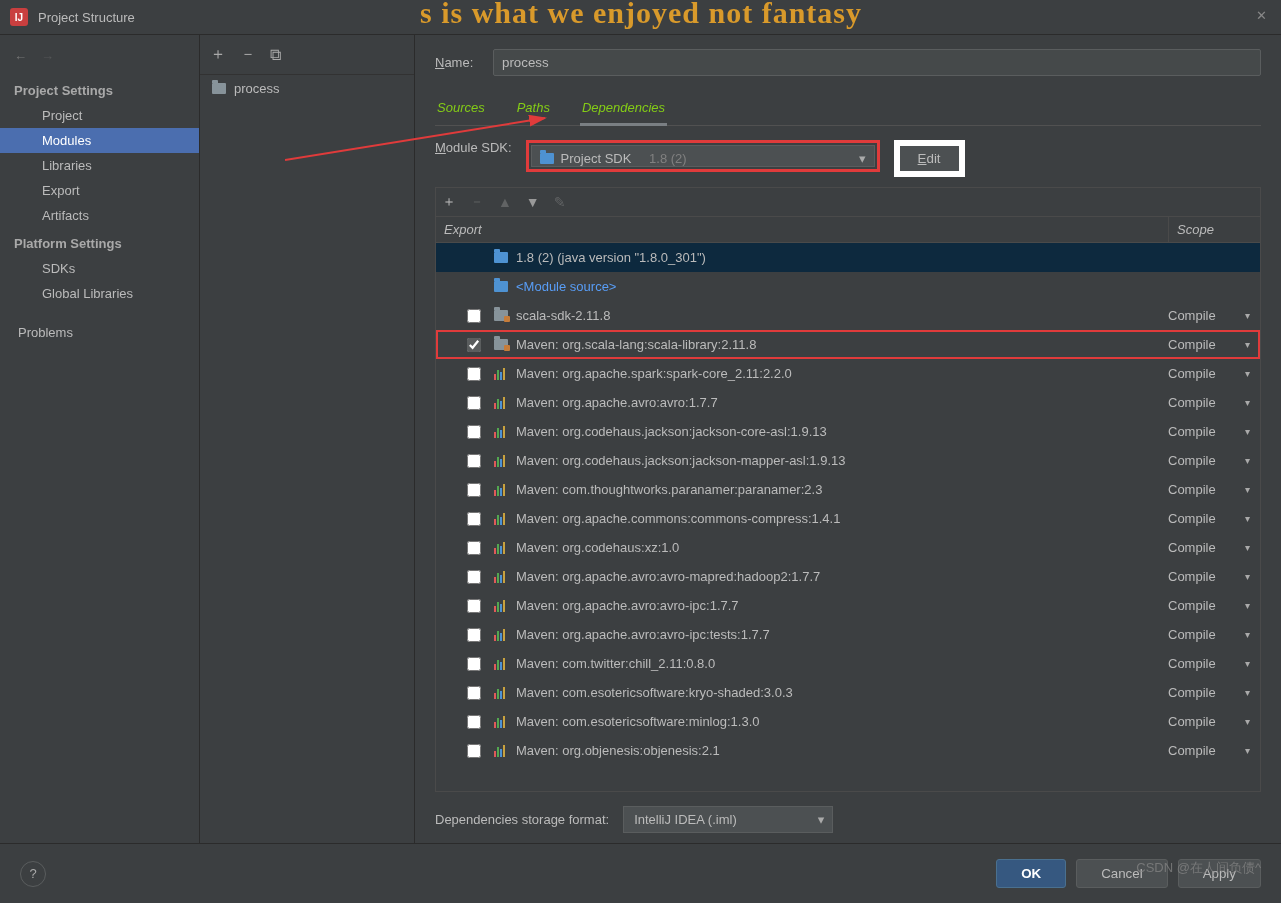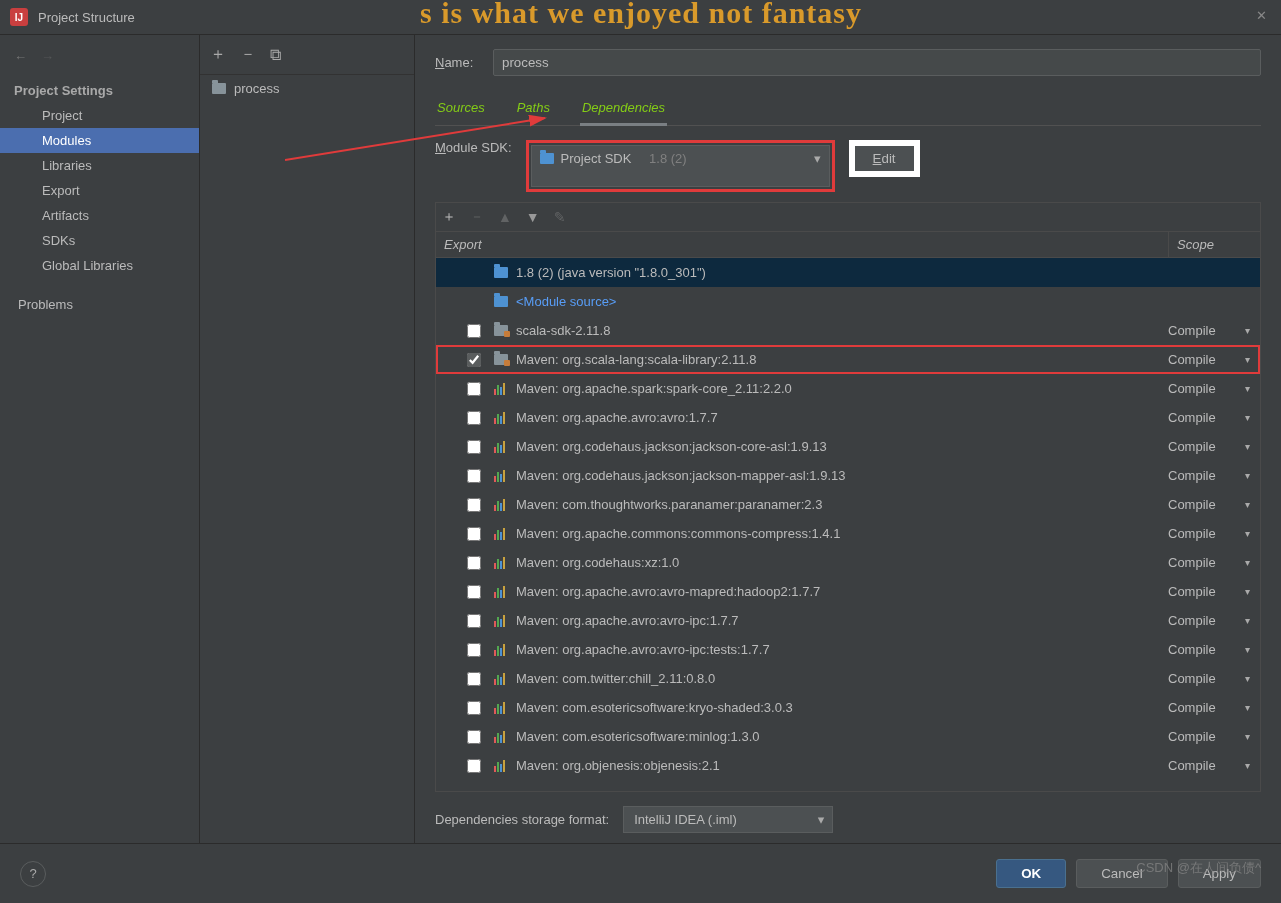--- a/index.html
+++ b/index.html
@@ -38,21 +38,21 @@
 .name-row input { flex: 1; background: #45494a; border: 1px solid #5a5d5e; color: #bbb; padding: 5px 8px; border-radius: 2px; }
 
 .tabs { display: flex; gap: 28px; border-bottom: 1px solid #515151; margin-bottom: 14px; }
 .tab { padding: 6px 2px 8px 2px; cursor: pointer; color:#84cc16;font-style:italic; }
 .tab.active { border-bottom: 3px solid #7a7f83; margin-bottom:-1px; }
 
 .sdk-row { display: flex; align-items: flex-start; gap: 14px; margin-bottom: 10px; position: relative; }
 .sdk-row .lbl { color:#bbb; }
 .sdk-row .lbl .ul { text-decoration: underline; }
 .sdk-sel-box { position: relative; border: 3px solid #e03b3b; padding: 2px; }
-.sdk-select { width: 299px; background: #4c5052; border: 1px solid #5a5d5e; padding: 5px 28px 20px 8px; color: #bbb; position: relative; display:flex; align-items:center; gap:7px; cursor:pointer; }
+.sdk-select { width: 344px; background: #4c5052; border: 1px solid #5a5d5e; padding: 5px 28px 0 8px; color: #bbb; position: relative; display:flex; align-items:center; gap:7px; cursor:pointer; }
 .sdk-select .ver { color: #808080; }
 .sdk-select::after { content:"▾"; position:absolute; right:8px; color:#aaa; }
 .edit-btn { background: #4c5052; border: 6px solid #ffffff; padding: 5px 18px; color: #bbb; cursor:pointer; }
 .edit-btn span { text-decoration: underline; }
 
 .dep-toolbar { display: flex; align-items: center; gap: 14px; padding: 5px 6px; color: #999; border:1px solid #4a4a4a; border-bottom:none; }
 .dep-toolbar span { cursor: pointer; font-size:14px; }
 .dep-toolbar .plus { color:#bbb; }
 
 .dep-table { flex: 1; border: 1px solid #4a4a4a; overflow-y: auto; background:#3c3f41; }
@@ -111,20 +111,21 @@
     <div class="nav-arrows">
       <span>←</span>
       <span style="opacity:.4">→</span>
     </div>
     <div class="section-head">Project Settings</div>
     <div class="nav-item">Project</div>
     <div class="nav-item selected">Modules</div>
     <div class="nav-item">Libraries</div>
     <div class="nav-item">Export</div>
     <div class="nav-item">Artifacts</div>
+    <div class="section-head">Platform Settings</div>
     <div class="nav-item">SDKs</div>
     <div class="nav-item">Global Libraries</div>
     <div class="nav-item separated">Problems</div>
   </div>
 
   <div class="mid">
     <div class="mid-toolbar">
       <span>＋</span>
       <span>－</span>
       <span>⧉</span>

